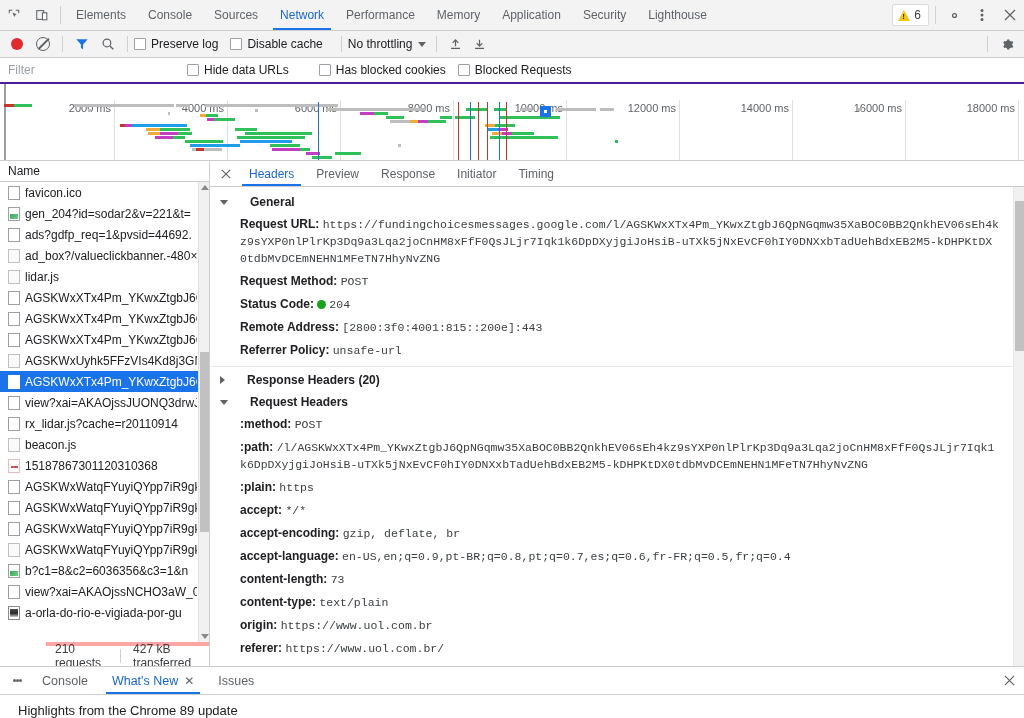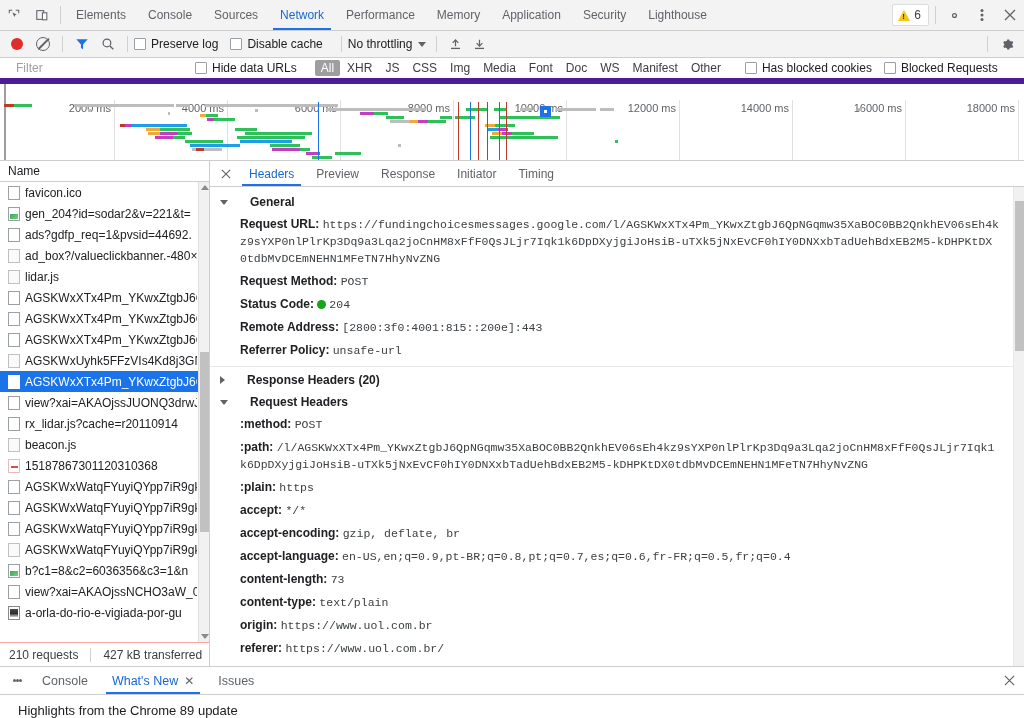--- a/index.html
+++ b/index.html
@@ -79,22 +79,22 @@
   .chklabel { display: flex; align-items: center; gap: 5px; cursor: pointer; color: #202124; font-size: 12px; margin-right: 12px; }
   .vsep { width: 1px; height: 16px; background: #d0d0d0; margin: 0 6px; }
   .throttle { display:flex; align-items:center; gap: 6px; font-size:12px; color:#202124; cursor:pointer; margin-right:4px;}
   .caret-dn { width:0;height:0;border-left:4px solid transparent;border-right:4px solid transparent;border-top:5px solid #5f6368;}
   .arrow-btn { width:24px;height:24px;display:flex;align-items:center;justify-content:center;cursor:pointer; }
 
   
   .filterbar {
     height: 26px; min-height: 26px;
     display: flex; align-items: center;
-    background: #fff; border-bottom: 6px solid #4c1d95;
-    padding: 0 14px; gap: 0;
+    background: #fff; border-bottom: 2px solid #4c1d95;
+    padding: 0 6px; gap: 0;
   }
   .filterinput {
     width: 165px; height: 18px; border: none; outline: none;
     font-size: 12px; color: #202124; background: transparent;
     font-family: "Liberation Sans", sans-serif;
   }
   .filterinput::placeholder { color: #9aa0a6; }
   .typechips { display: flex; align-items: center; gap: 1px; margin-left: 6px; }
   .chip { padding: 1px 6px; font-size: 12px; color: #3c4043; cursor: pointer; border-radius: 2px; white-space:nowrap;}
   .chip.sel { background: #9e9e9e; color: #fff; }
@@ -168,22 +168,22 @@
     position: absolute; right: 0; top: 0; bottom: 0; width: 11px;
     background: #f1f1f1; border-left: 1px solid #e0e0e0;
   }
   .listscroll .thumb { position:absolute; left:1px; width:9px; background:#c1c1c1; border-radius:0; }
   .scroll-arrow { position:absolute; left:2px; width:0;height:0; }
   .sa-up { top:3px; border-left:4px solid transparent;border-right:4px solid transparent;border-bottom:5px solid #8a8a8a;}
   .sa-dn { bottom:3px; border-left:4px solid transparent;border-right:4px solid transparent;border-top:5px solid #8a8a8a;}
 
   .summarybar {
     height: 24px; min-height: 24px; display: flex; align-items: center;
-    font-size: 12px; color: #3c4043; border-top: 1px solid #fca5a5;
-    background: #fff; padding-left: 9px; gap: 12px;
+    font-size: 12px; color: #3c4043; border-top: 4px solid #fca5a5;
+    background: #fff; padding-left: 9px; gap: 12px; margin-left: 46px;
   }
   .summarybar .divider { width:1px;height:14px;background:#d0d0d0; }
 
   
   .detailpane { flex: 1; display: flex; flex-direction: column; min-width: 0; background: #fff; }
   .dtabs {
     height: 26px; min-height: 26px; display: flex; align-items: stretch;
     border-bottom: 1px solid #cdcdcd; background: #fff; padding-left: 4px;
   }
   .dclose { width:24px; display:flex;align-items:center;justify-content:center;cursor:pointer;color:#5f6368;font-size:14px;}
@@ -361,33 +361,20 @@
         </svg>
     </div>
   </div>
 
   <div class="filterbar">
     <input class="filterinput" type="text" value="" placeholder="Filter" style="">
     <label class="chklabel" style="margin-left:16px">
       <span class="chk"></span>
       <span>Hide data URLs</span>
     </label>
-    <div class="typechips">
-      <span class="chip sel">All</span>
-      <span class="chip">XHR</span>
-      <span class="chip">JS</span>
-      <span class="chip">CSS</span>
-      <span class="chip">Img</span>
-      <span class="chip">Media</span>
-      <span class="chip">Font</span>
-      <span class="chip">Doc</span>
-      <span class="chip">WS</span>
-      <span class="chip">Manifest</span>
-      <span class="chip">Other</span>
-    </div>
     <label class="chklabel" style="margin-left:18px">
       <span class="chk"></span>
       <span>Has blocked cookies</span>
     </label>
     <label class="chklabel">
       <span class="chk"></span>
       <span>Blocked Requests</span>
     </label>
   </div>
 

